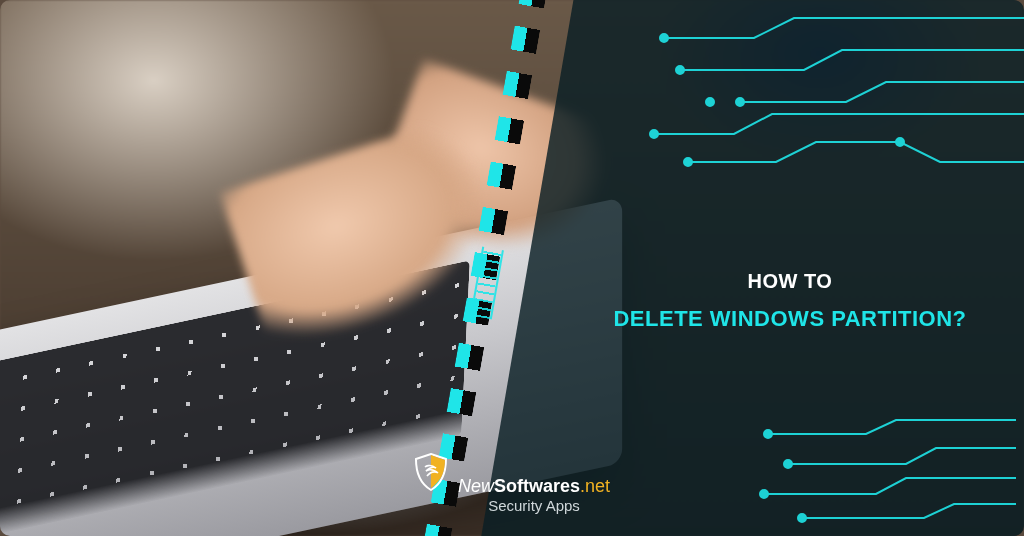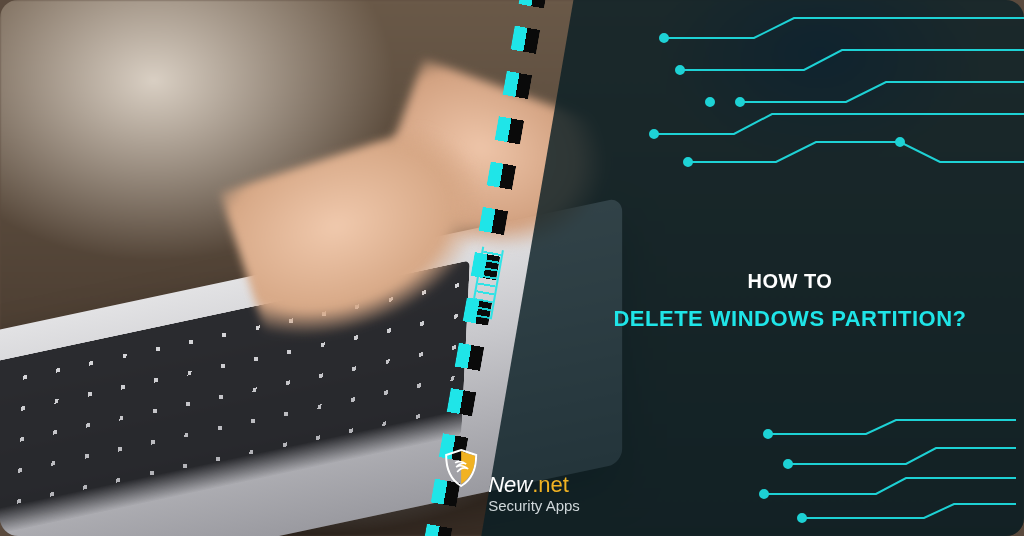--- a/index.html
+++ b/index.html
@@ -8,21 +8,21 @@
   height: 536px;
   overflow: hidden;
   font-family: Arial, Helvetica, sans-serif;
   position: relative;
   background: #5a4a3d;
 }
 .banner {
   width: 1024px;
   height: 536px;
   position: relative;
-  border-radius: 18px;
+  border-radius: 10px;
   overflow: hidden;
 }
 
 
 .photo-bg {
   position: absolute;
   inset: 0;
   background:
     radial-gradient(ellipse 400px 300px at 15% 15%, #d9cfc3 0%, rgba(217,207,195,0) 60%),
     radial-gradient(ellipse 300px 200px at 80% 10%, #2a3a5e 0%, rgba(42,58,94,0) 55%),
@@ -155,21 +155,21 @@
   display: flex;
   align-items: flex-start;
   gap: 10px;
   color: #fff;
 }
 .logo-mark {
   width: 34px;
   height: 38px;
 }
 .logo-text { line-height: 1.05; }
-.brand-line { font-size: 22px; display: flex; align-items: flex-end; margin-top: 24px; }
+.brand-line { font-size: 18px; display: flex; align-items: flex-end; margin-top: 24px; }
 .brand-new { font-style: italic; color: #fff; font-weight: 400; }
 .brand-soft { font-weight: 700; color: #fff; }
 .brand-tld { color: #f1b222; font-weight: 400; }
 .brand-sub { font-size: 15px; color: #cfd7da; margin-top: 2px; text-align: center; }
 
 </style>
 </head>
 <body>
 
 <div class="banner">
@@ -220,19 +220,20 @@
 
   <div class="logo">
     <svg class="logo-mark" viewBox="0 0 34 38">
       <path d="M17 1 C23 3 29 5 32 6 C32 18 29 30 17 37 C5 30 2 18 2 6 C5 5 11 3 17 1 Z" fill="none" stroke="#ffffff" stroke-width="2"></path>
       <path d="M17 2 C22 4 28 6 31 7 C31 17 28 28 17 35 Z" fill="#f1b222"></path>
       <path d="M11 14 C11 14 16 10 22 15 C22 15 18 12 12 18 C12 18 18 14 24 20 C24 20 19 16 13 23" fill="none" stroke="#ffffff" stroke-width="1.6"></path>
     </svg>
     <div class="logo-text">
       <div class="brand-line">
         <span class="brand-new">New</span>
+          <span class="brand-soft">Softwares</span>
           <span class="brand-tld">.net</span>
       </div>
       <div class="brand-sub">Security Apps</div>
     </div>
   </div>
 
 </div>
 
 </body></html>

